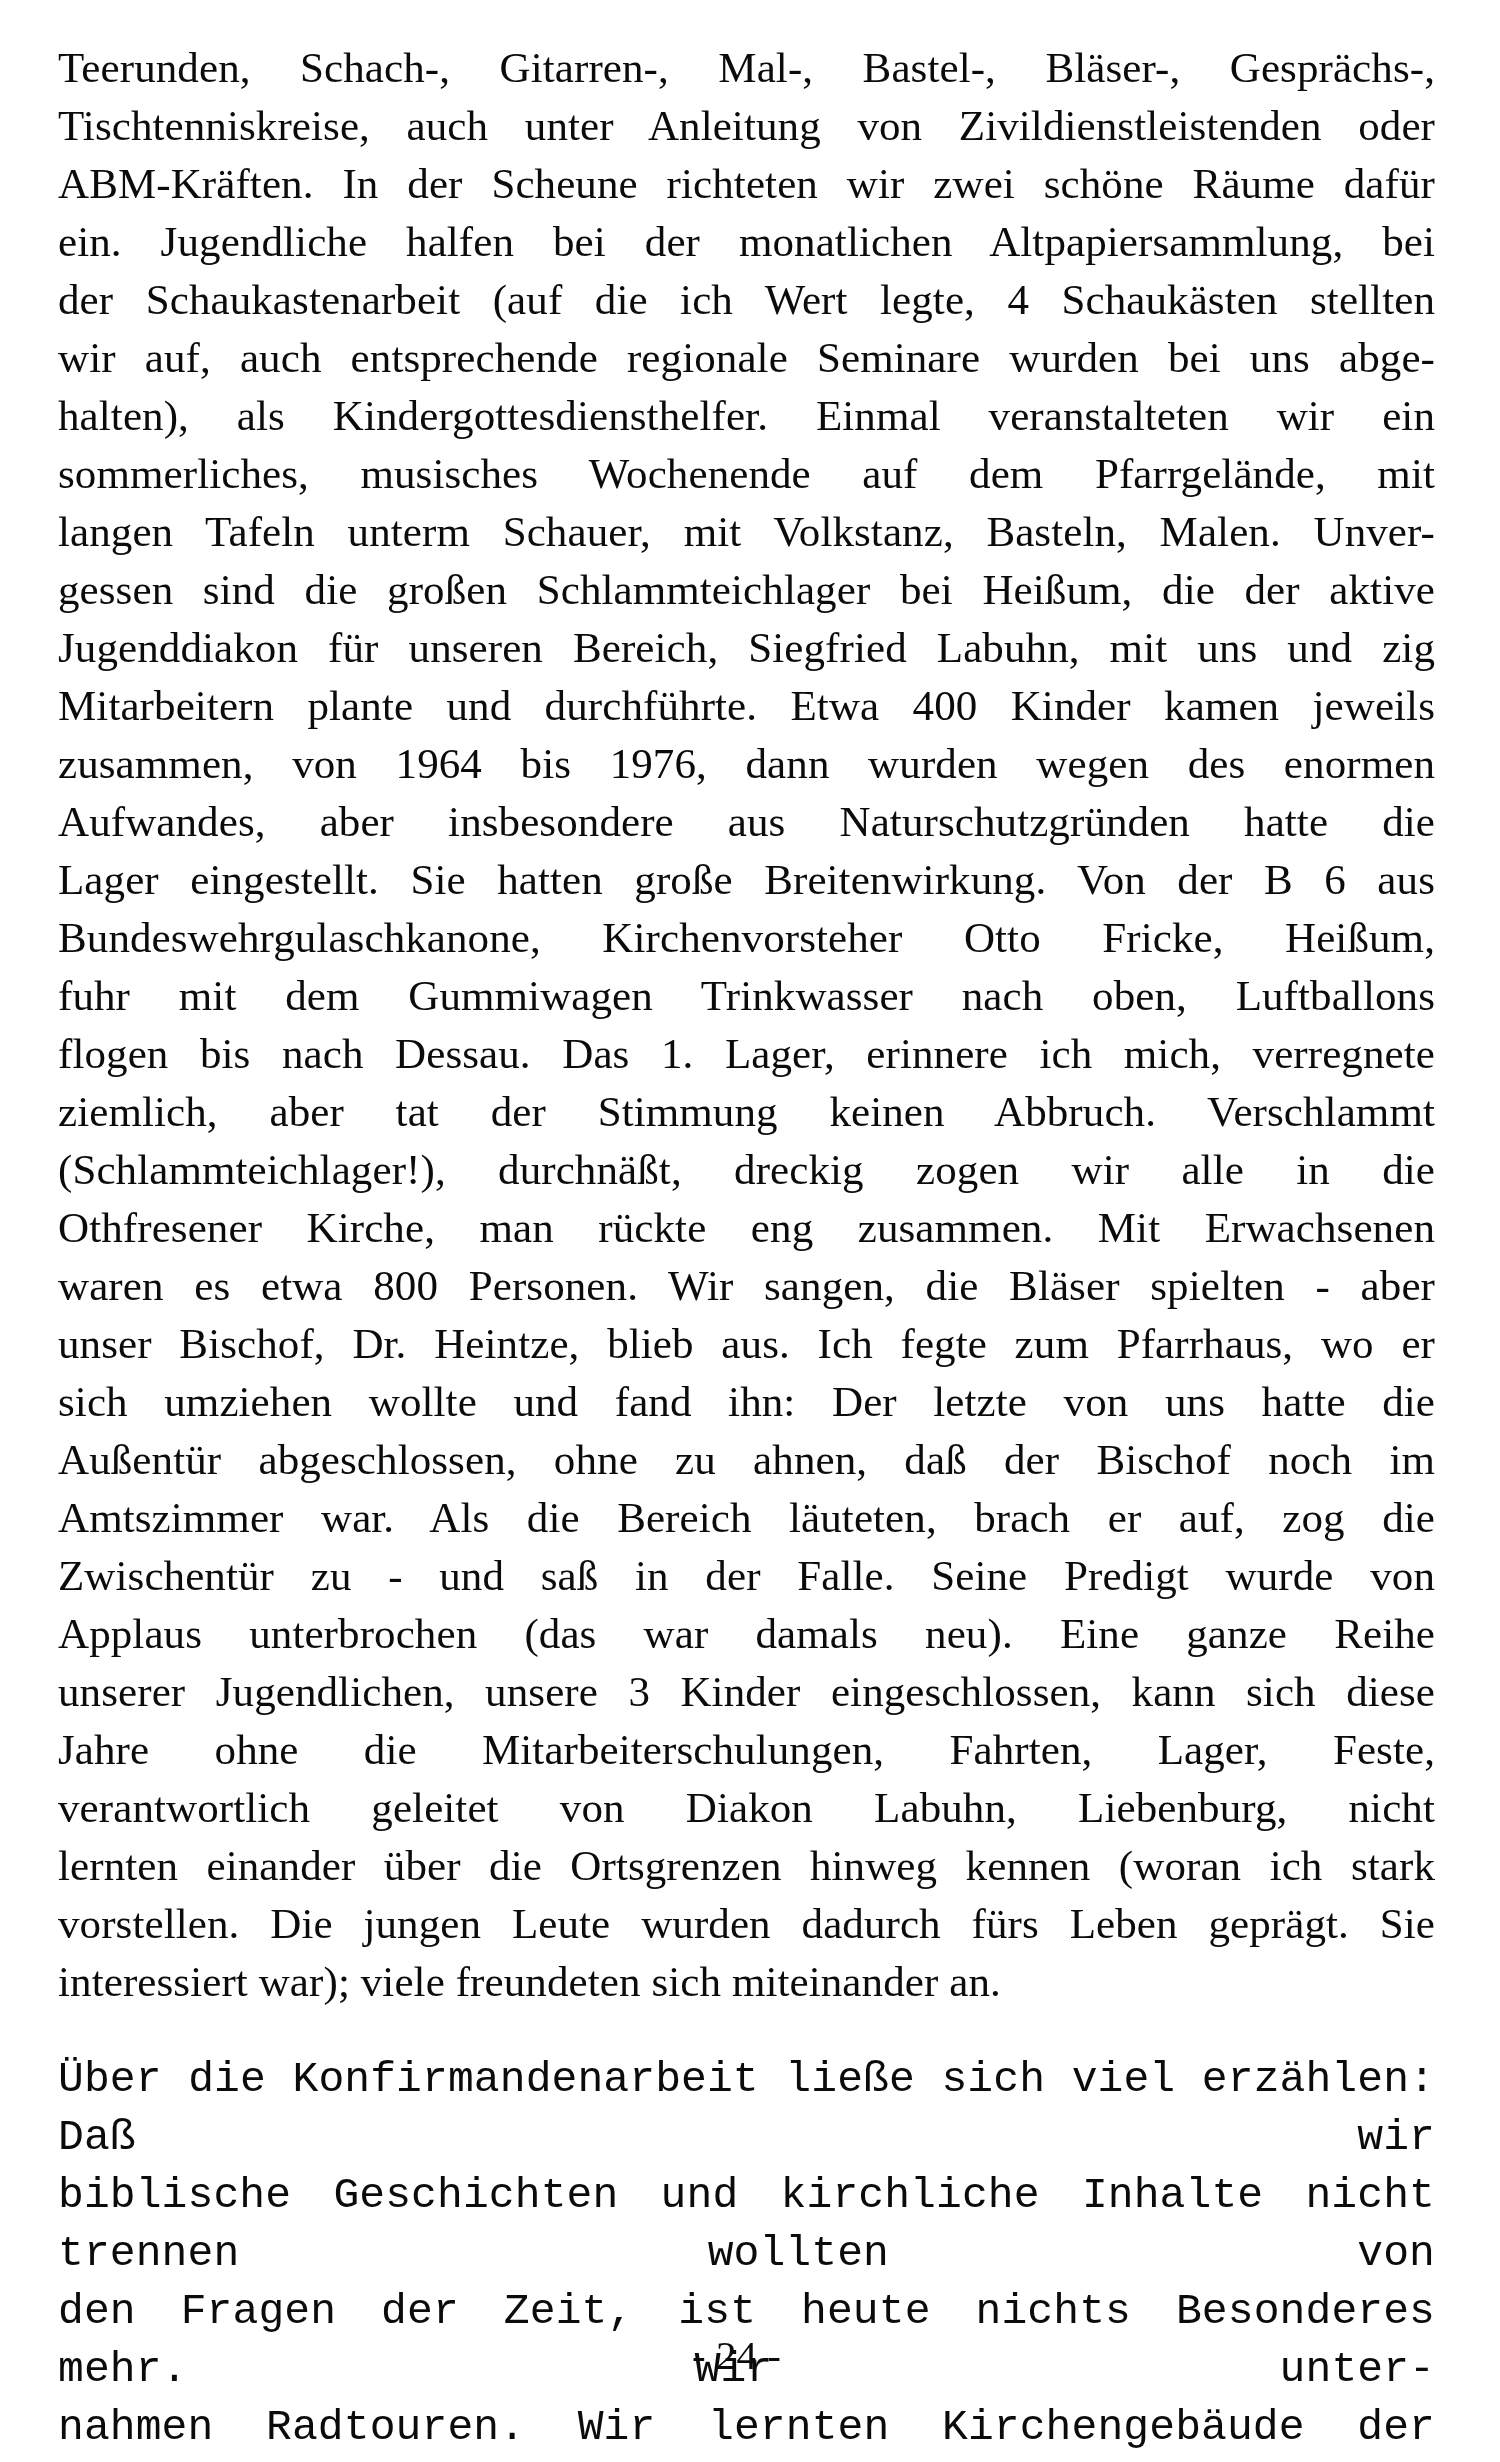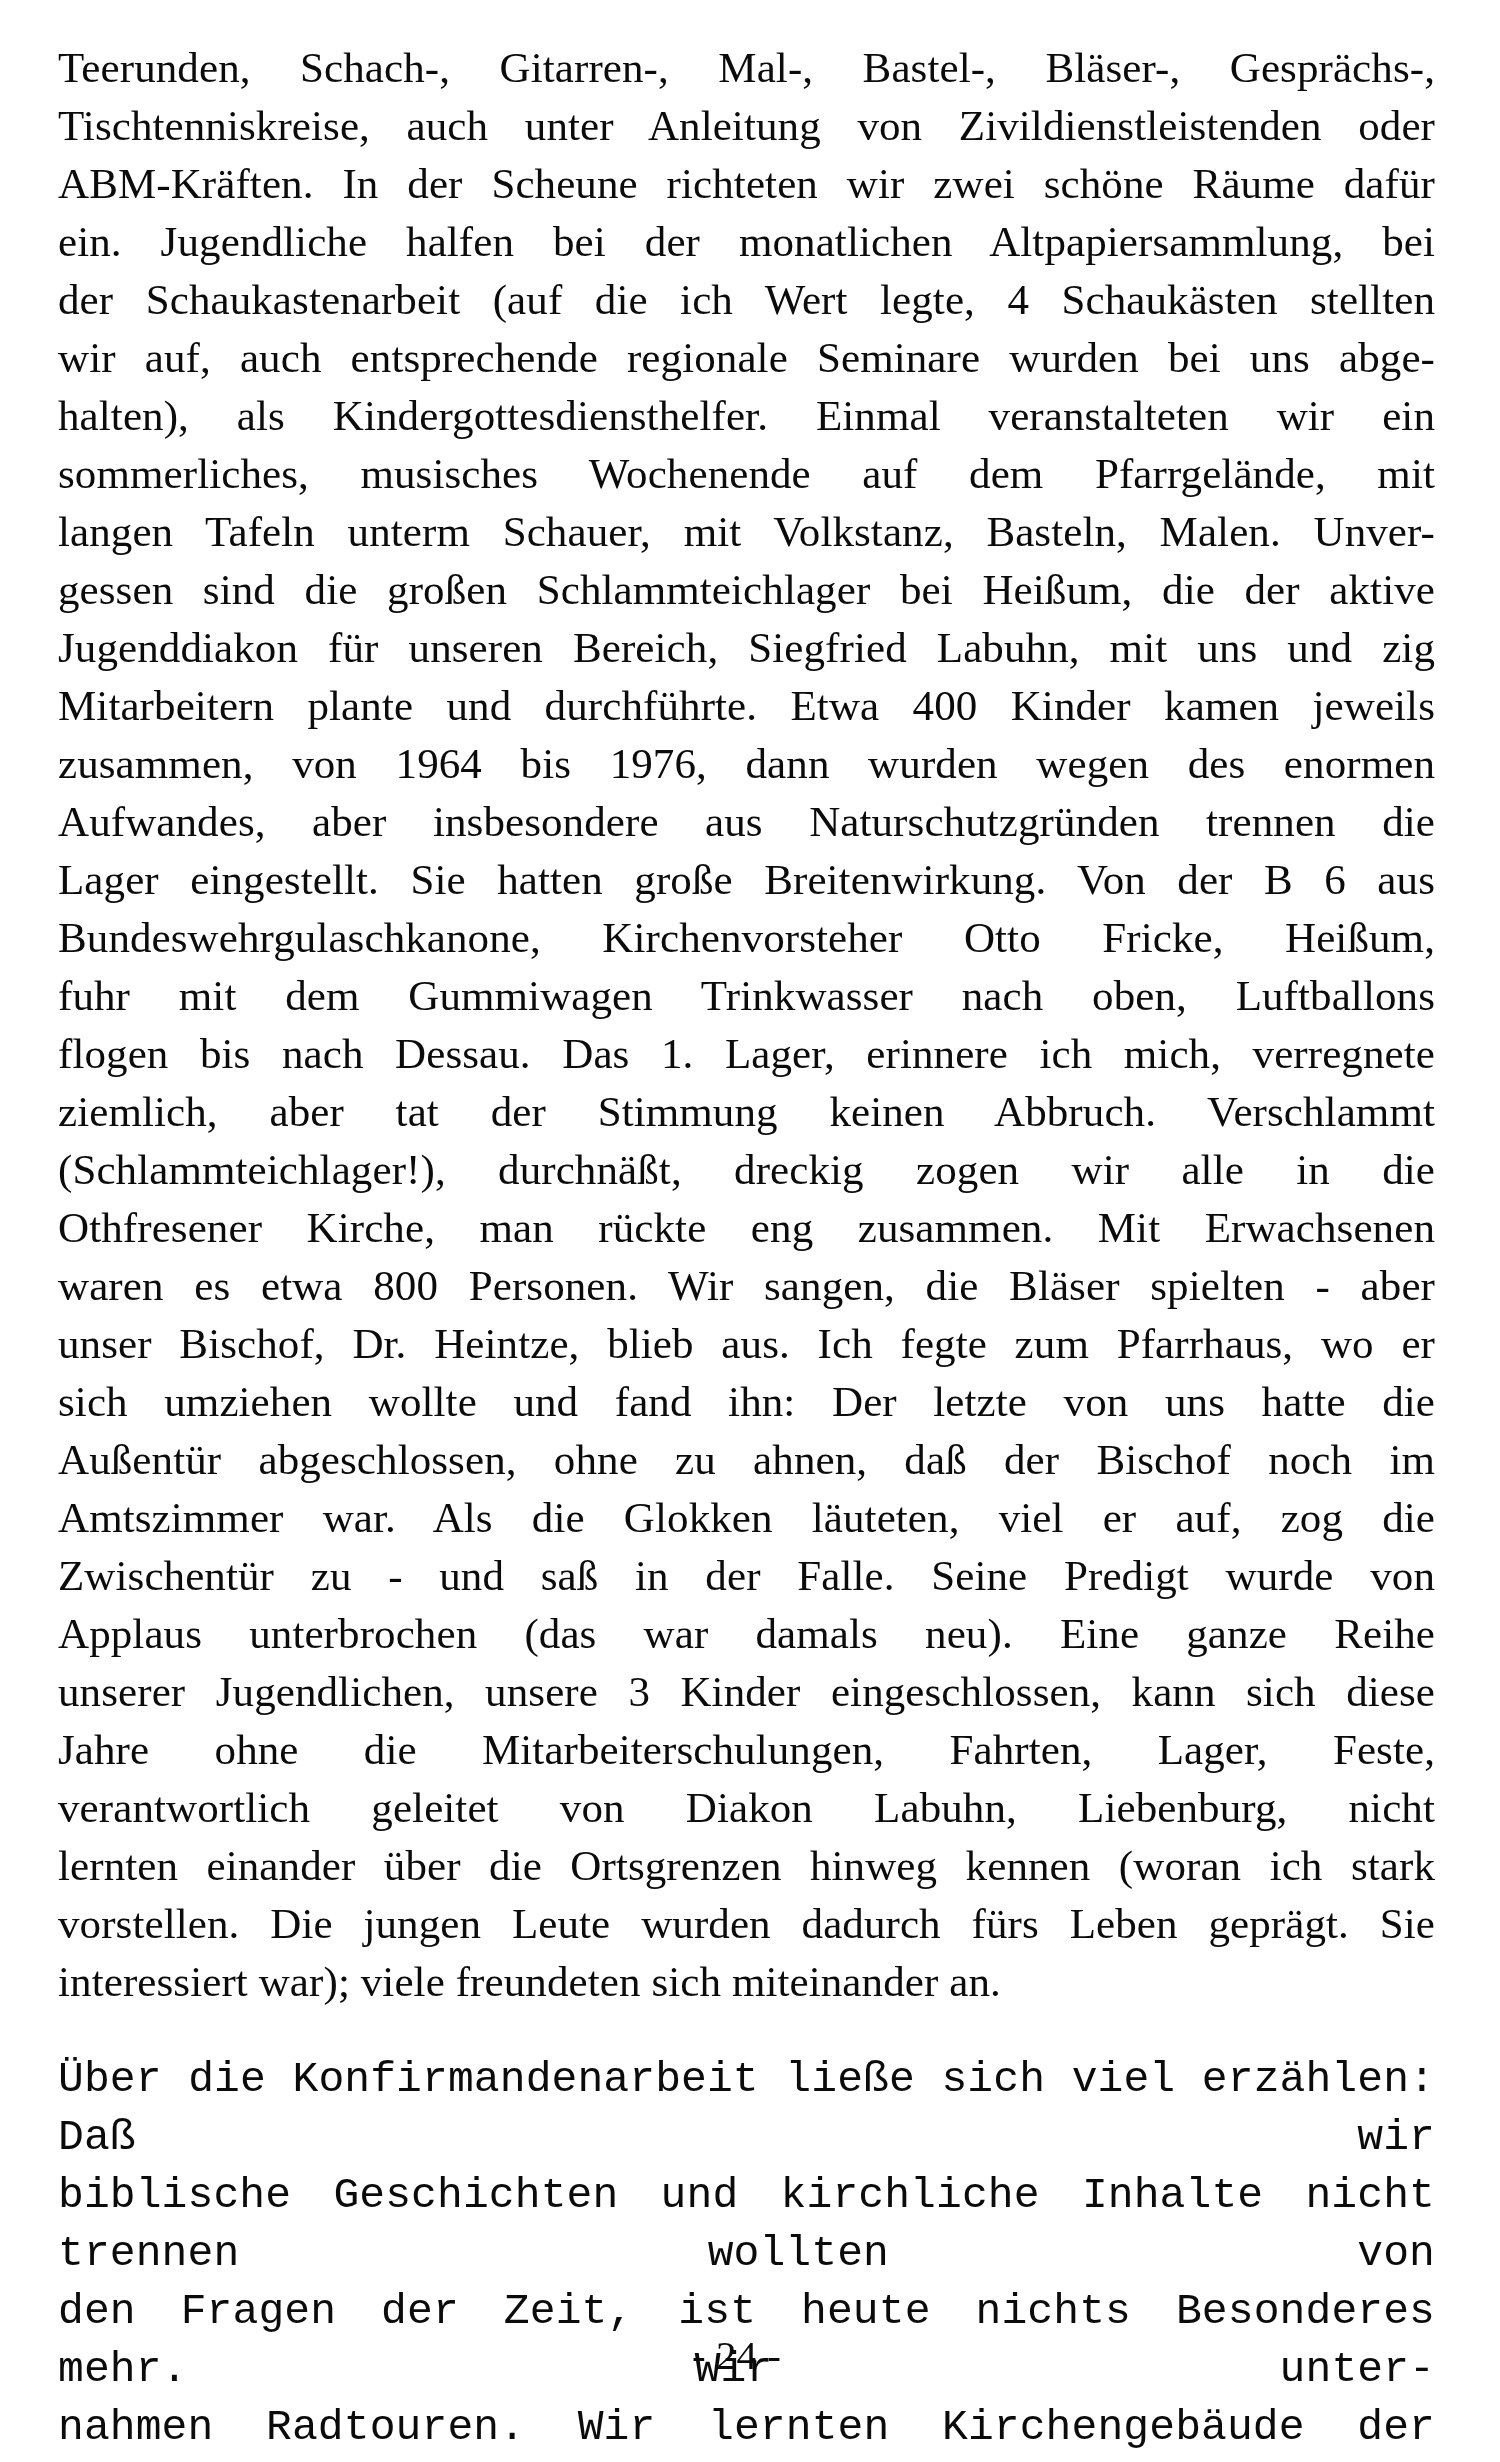--- a/index.html
+++ b/index.html
@@ -62,33 +62,33 @@
       <div class="line">ein. Jugendliche halfen bei der monatlichen Altpapiersammlung, bei</div>
       <div class="line">der Schaukastenarbeit (auf die ich Wert legte, 4 Schaukästen stellten</div>
       <div class="line">wir auf, auch entsprechende regionale Seminare wurden bei uns abge-</div>
       <div class="line">halten), als Kindergottesdiensthelfer. Einmal veranstalteten wir ein</div>
       <div class="line">sommerliches, musisches Wochenende auf dem Pfarrgelände, mit</div>
       <div class="line">langen Tafeln unterm Schauer, mit Volkstanz, Basteln, Malen. Unver-</div>
       <div class="line">gessen sind die großen Schlammteichlager bei Heißum, die der aktive</div>
       <div class="line">Jugenddiakon für unseren Bereich, Siegfried Labuhn, mit uns und zig</div>
       <div class="line">Mitarbeitern plante und durchführte. Etwa 400 Kinder kamen jeweils</div>
       <div class="line">zusammen, von 1964 bis 1976, dann wurden wegen des enormen</div>
-      <div class="line">Aufwandes, aber insbesondere aus Naturschutzgründen trennen die</div>
+      <div class="line">Aufwandes, aber insbesondere aus Naturschutzgründen hatte die</div>
       <div class="line">Lager eingestellt. Sie hatten große Breitenwirkung. Von der B 6 aus</div>
       <div class="line">Bundeswehrgulaschkanone, Kirchenvorsteher Otto Fricke, Heißum,</div>
       <div class="line">fuhr mit dem Gummiwagen Trinkwasser nach oben, Luftballons</div>
       <div class="line">flogen bis nach Dessau. Das 1. Lager, erinnere ich mich, verregnete</div>
       <div class="line">ziemlich, aber tat der Stimmung keinen Abbruch. Verschlammt</div>
       <div class="line">(Schlammteichlager!), durchnäßt, dreckig zogen wir alle in die</div>
       <div class="line">Othfresener Kirche, man rückte eng zusammen. Mit Erwachsenen</div>
       <div class="line">waren es etwa 800 Personen. Wir sangen, die Bläser spielten - aber</div>
       <div class="line">unser Bischof, Dr. Heintze, blieb aus. Ich fegte zum Pfarrhaus, wo er</div>
       <div class="line">sich umziehen wollte und fand ihn: Der letzte von uns hatte die</div>
       <div class="line">Außentür abgeschlossen, ohne zu ahnen, daß der Bischof noch im</div>
-      <div class="line">Amtszimmer war. Als die Glokken läuteten, viel er auf, zog die</div>
+      <div class="line">Amtszimmer war. Als die Bereich läuteten, brach er auf, zog die</div>
       <div class="line">Zwischentür zu - und saß in der Falle. Seine Predigt wurde von</div>
       <div class="line">Applaus unterbrochen (das war damals neu). Eine ganze Reihe</div>
       <div class="line">unserer Jugendlichen, unsere 3 Kinder eingeschlossen, kann sich diese</div>
       <div class="line">Jahre ohne die Mitarbeiterschulungen, Fahrten, Lager, Feste,</div>
       <div class="line">verantwortlich geleitet von Diakon Labuhn, Liebenburg, nicht</div>
       <div class="line">lernten einander über die Ortsgrenzen hinweg kennen (woran ich stark</div>
       <div class="line">vorstellen. Die jungen Leute wurden dadurch fürs Leben geprägt. Sie</div>
       <div class="line para-end">interessiert war); viele freundeten sich miteinander an.</div>
     </div>
 

